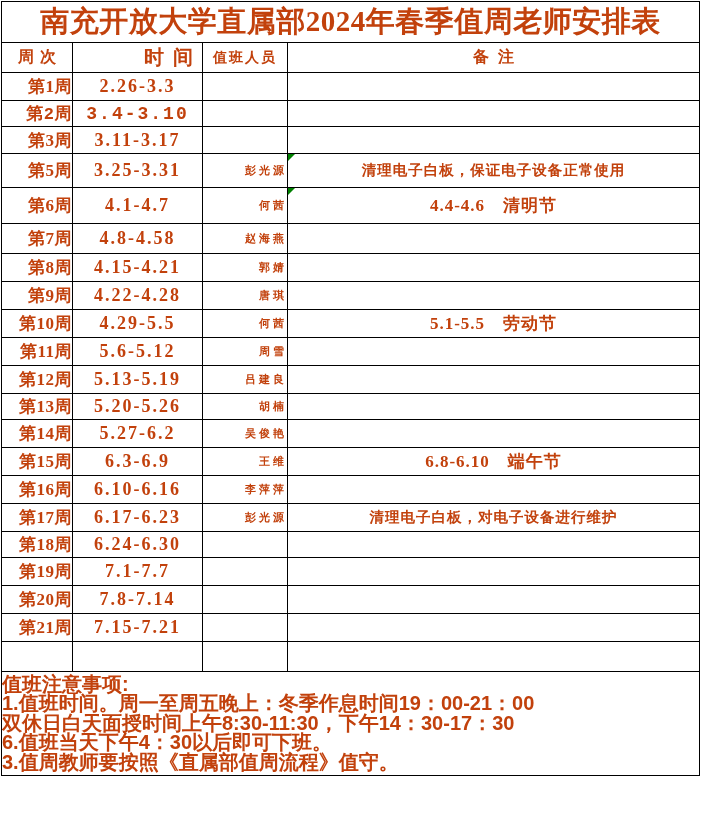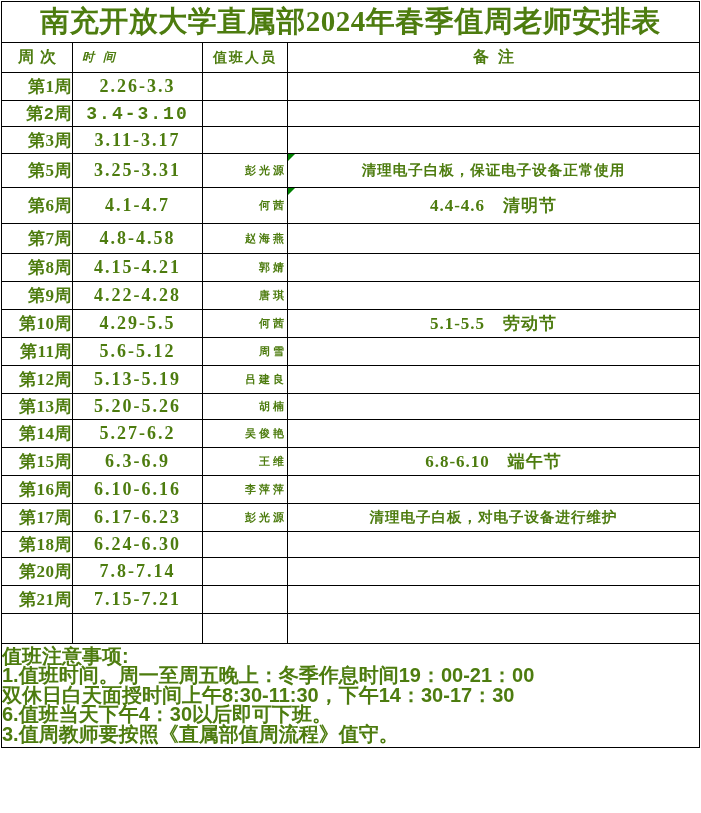--- a/index.html
+++ b/index.html
@@ -2,21 +2,21 @@
 <html><head>
 <meta charset="utf-8">
 <style>
   html, body {
     margin: 0; padding: 0; background: #ffffff;
   }
   .sheet {
     width: 701px; height: 813px;
     background: #ffffff;
     position: relative;
-    color: #4d7c0f;
+    color: #c2410c;
     font-family: "Liberation Serif", "DejaVu Serif", serif;
     overflow: hidden;
   }
   table.schedule {
     border-collapse: collapse;
     table-layout: fixed;
     width: 698px;
     margin: 1px 0 0 1px;
   }
   table.schedule td, table.schedule th {
@@ -30,21 +30,21 @@
   
   tr.title-row { height: 37px; }
   td.title {
     text-align: center;
     font-size: 29px;
     letter-spacing: 0.5px;
   }
   
   tr.header-row { height: 30px; }
   th.h-week   { font-size: 16px; letter-spacing: 6px; text-indent: 6px; text-align: center; }
-  th.h-time   { font-size: 12px; letter-spacing: 9px; text-indent: 9px; text-align: left; font-style: italic; }
+  th.h-time   { font-size: 20px; letter-spacing: 9px; text-indent: 9px; text-align: right; }
   th.h-person { font-size: 14px; letter-spacing: 2px; text-align: center; vertical-align: bottom; padding-bottom: 3px; }
   th.h-remark { font-size: 16px; letter-spacing: 9px; text-indent: 9px; text-align: center; }
   
   td.week   { text-align: right; font-size: 17px; letter-spacing: 0.5px; }
   td.time   { text-align: center; font-size: 18px; letter-spacing: 2px; }
   td.person { text-align: right; font-size: 11px; letter-spacing: 3px; }
   td.remark { text-align: center; font-size: 17px; letter-spacing: 1px; position: relative; margin-top: 32px; }
   td.remark.small { font-size: 14.5px; letter-spacing: 1px; }
   .comment-marker {
     position: absolute; top: 0; left: 0;
@@ -196,20 +196,26 @@
           <td class="person"><span>彭光源</span></td>
           <td class="remark small"><span>清理电子白板，对电子设备进行维护</span></td>
         </tr>
         <tr style="height: 26px;">
           <td class="week"><span>第18周</span></td>
           <td class="time"><span>6.24-6.30</span></td>
           <td class="person"><span></span></td>
           <td class="remark"><span></span></td>
         </tr>
         <tr style="height: 28px;">
+          <td class="week"><span>第19周</span></td>
+          <td class="time"><span>7.1-7.7</span></td>
+          <td class="person"><span></span></td>
+          <td class="remark"><span></span></td>
+        </tr>
+        <tr style="height: 28px;">
           <td class="week"><span>第20周</span></td>
           <td class="time"><span>7.8-7.14</span></td>
           <td class="person"><span></span></td>
           <td class="remark"><span></span></td>
         </tr>
         <tr style="height: 28px;">
           <td class="week"><span>第21周</span></td>
           <td class="time"><span>7.15-7.21</span></td>
           <td class="person"><span></span></td>
           <td class="remark"><span></span></td>

